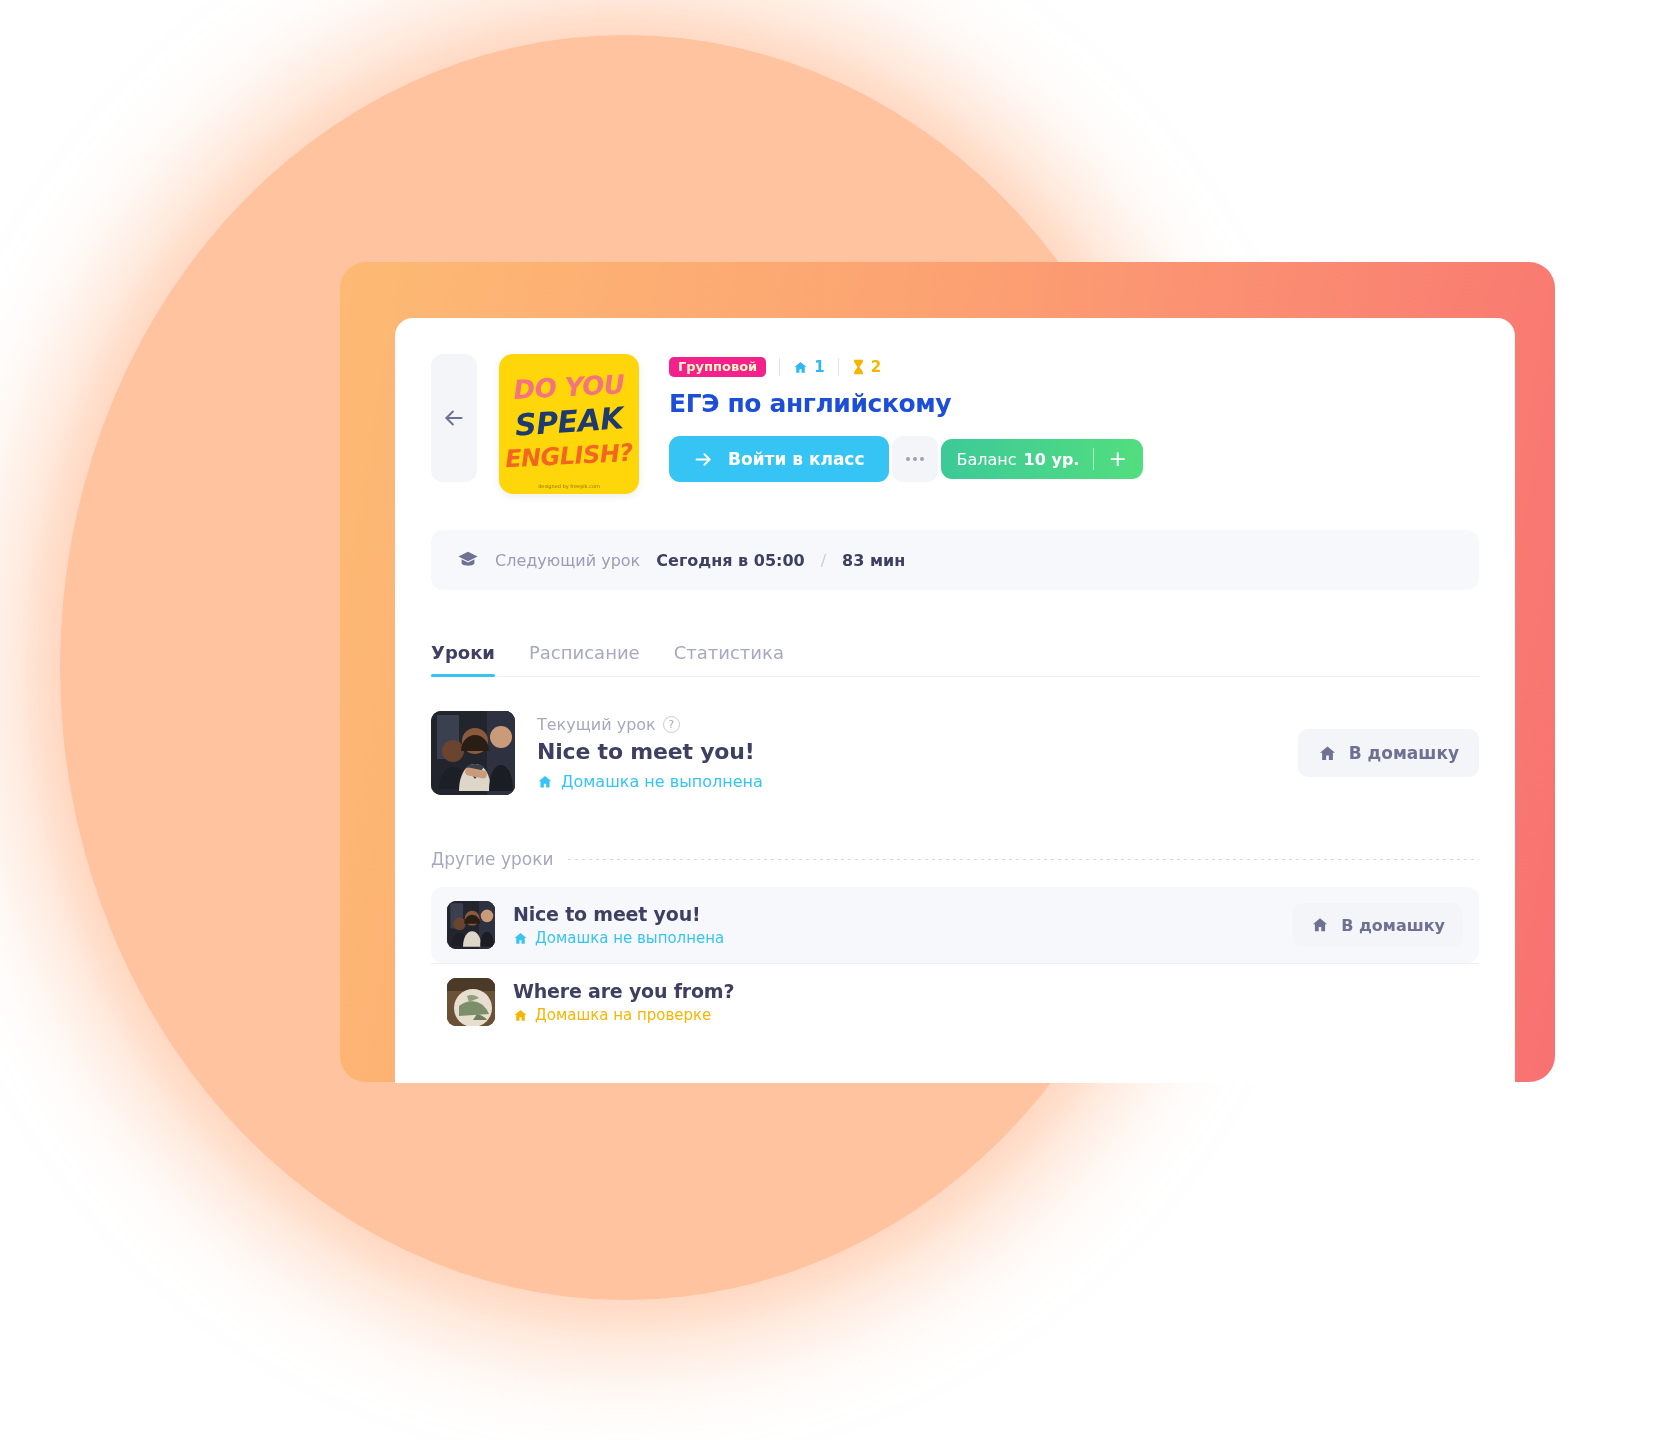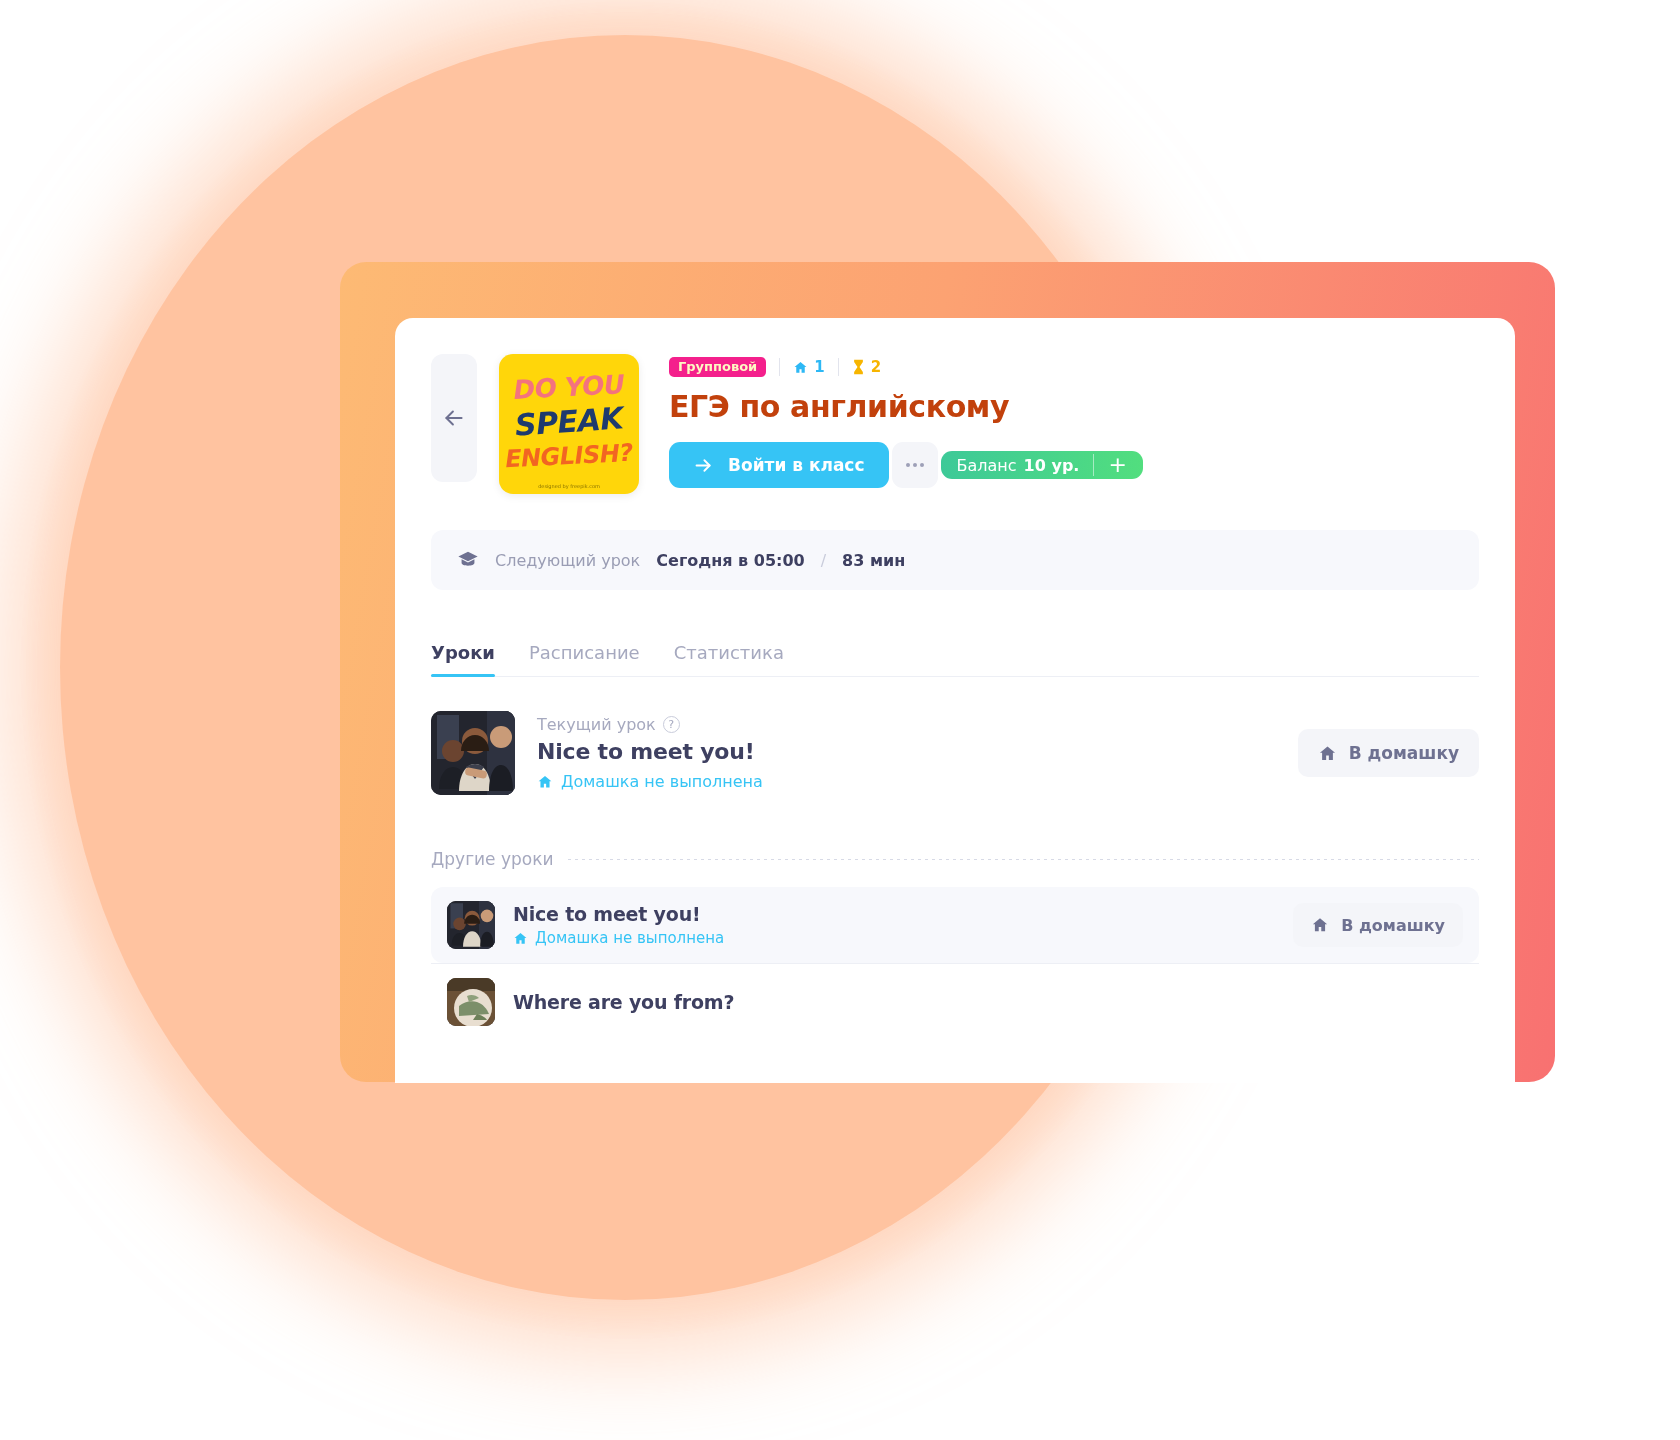--- a/index.html
+++ b/index.html
@@ -92,23 +92,23 @@
     border-radius: 5px;
     padding: 3px 9px 4px 9px;
     line-height: 1;
   }
   .meta-sep { width: 1px; height: 18px; background: #E2E4ED; margin: 0 13px; }
   .meta-stat { display: flex; align-items: center; gap: 6px; font-size: 15px; font-weight: 600; }
   .meta-stat.home { color: #2DB8F5; }
   .meta-stat.hour { color: #F7B500; }
 
   #course-title {
-    font-size: 30px;
+    font-size: 25px;
     font-weight: 800;
-    color: #c2410c;
+    color: #1d4ed8;
     margin-top: 11px;
     letter-spacing: -0.4px;
     white-space: nowrap;
   }
 
   #action-row { display: flex; align-items: center; gap: 3px; margin-top: 18px; }
   #enter-class-button {
     background: #36C4F5;
     color: #ffffff;
     border-radius: 11px;
@@ -124,21 +124,21 @@
     background: #F4F5F9;
     border-radius: 11px;
     display: flex; align-items: center; justify-content: center;
     gap: 3px;
     cursor: pointer;
   }
   #more-button i { width: 4px; height: 4px; border-radius: 50%; background: #9DA0B8; display: block; }
   #balance-chip {
     background: linear-gradient(95deg, #3DC998 0%, #52DE7E 100%);
     border-radius: 11px;
-    height: 28px;
+    height: 40px;
     display: flex; align-items: center;
     color: #ffffff;
     font-size: 16px;
     font-weight: 600;
     padding: 0 4px 0 16px;
     cursor: pointer;
   }
   #balance-chip .bal-label { font-weight: 500; }
   #balance-chip .bal-value { font-weight: 700; margin-left: 7px; }
   #balance-chip .bal-div { width: 1px; height: 22px; background: rgba(255,255,255,0.5); margin: 0 14px; }
@@ -453,18 +453,26 @@
           <rect width="48" height="48" fill="#6b5136"></rect>
           <rect y="0" width="48" height="13" fill="#4a3a27"></rect>
           <circle cx="26" cy="30" r="19" fill="#e8ded0"></circle>
           <path d="M12 28c5-4 12-6 18-4s10 7 12 12l-30 2z" fill="#7c8f6a"></path>
           <path d="M20 18c4-2 9-1 12 2l-10 4z" fill="#8fa07b"></path>
           <path d="M30 36c4 1 8 3 10 6H26z" fill="#6d8059"></path>
         </svg>
       </div>
       <div class="row-info">
         <div class="row-title">Where are you from?</div>
+        <div class="row-status orange">
+          <span>
+            <svg width="15" height="15" viewBox="0 0 24 24" fill="#F7B500">
+                <path d="M12 3 2.5 11h2.7v9.2h5.1v-5.6h3.4v5.6h5.1V11h2.7z"></path>
+              </svg>
+          </span>
+          <span>Домашка на проверке</span>
+        </div>
       </div>
     </div>
 
 
   </div>
 </div>
 
 </body></html>

